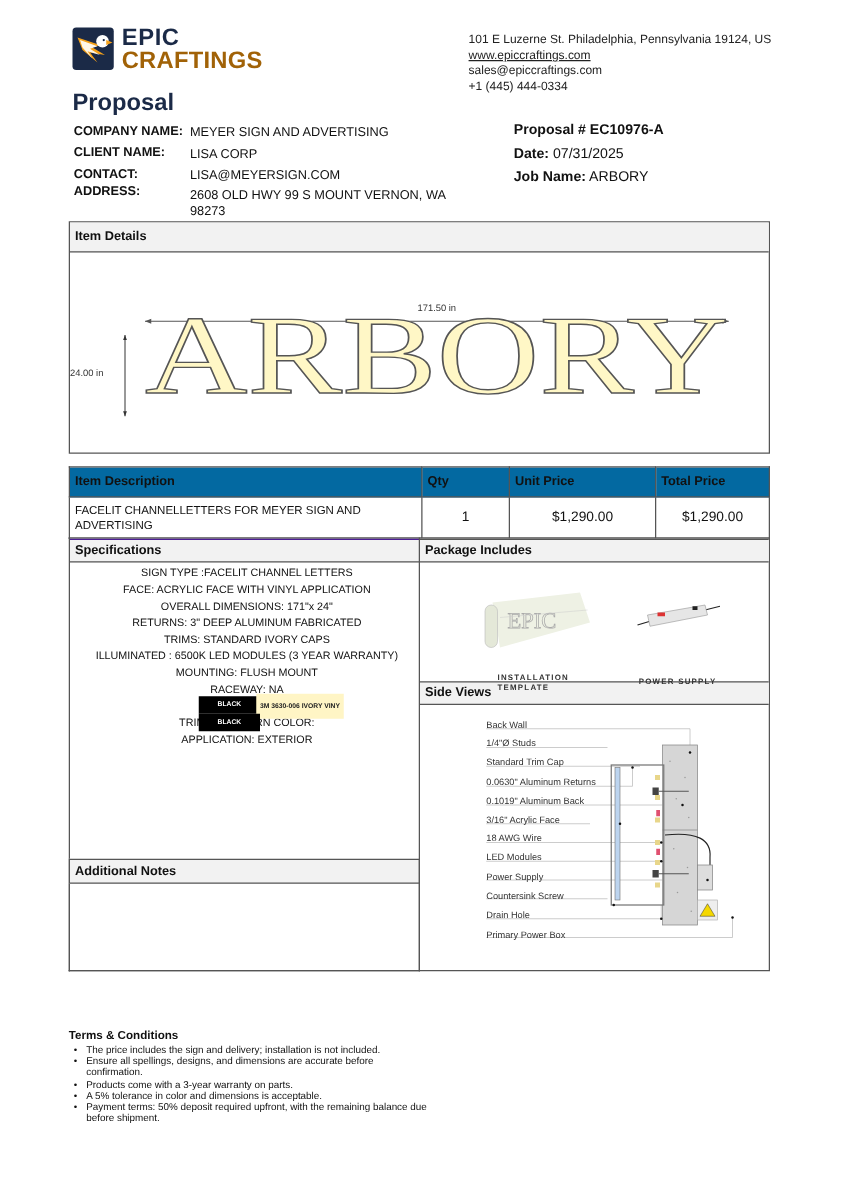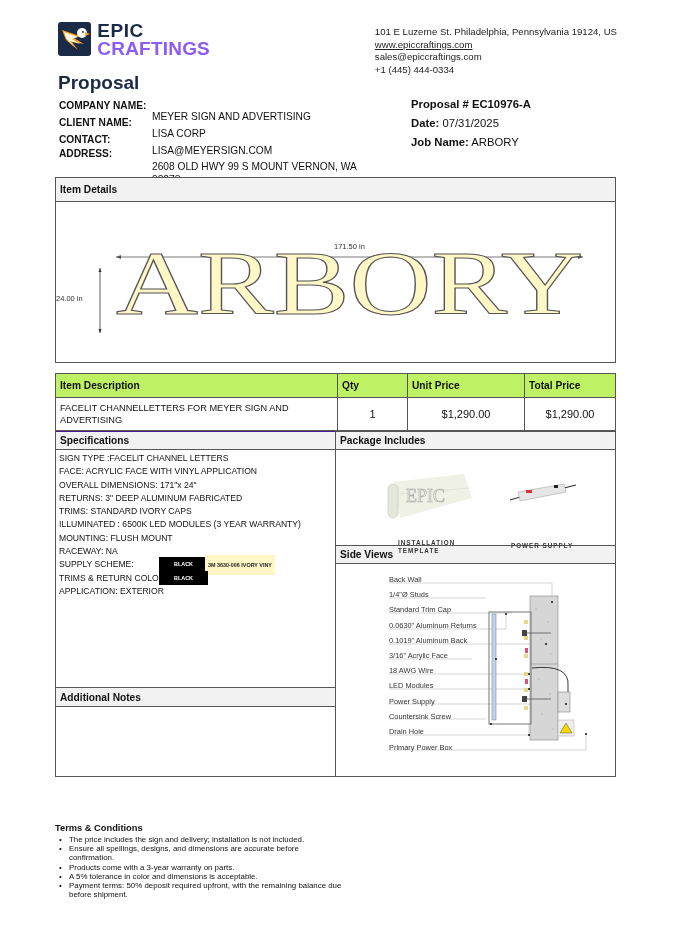--- a/index.html
+++ b/index.html
@@ -6,55 +6,55 @@
   html, body { width: 673px; height: 952px; background: #ffffff; overflow: hidden; }
   body { font-family: "Liberation Sans", sans-serif; color: #111; position: relative; }
 
   .abs { position: absolute; }
 
   
   .logo { left: 58px; top: 20px; width: 152px; height: 38px; display: flex; align-items: center; }
   .logo-mark { width: 34px; height: 34px; background: #1b2a47; border-radius: 3px; position: relative; overflow: hidden; }
   .logo-text { margin-left: 6px; line-height: 1; }
   .logo-text .l1 { color: #1b2a47; font-weight: 700; font-size: 19px; letter-spacing: 0.5px; }
-  .logo-text .l2 { color: #8b5cf6; font-weight: 700; font-size: 19px; letter-spacing: 0.2px; margin-top: -1px; }
+  .logo-text .l2 { color: #a16207; font-weight: 700; font-size: 19px; letter-spacing: 0.2px; margin-top: -1px; }
 
   .company-info { right: 56px; top: 26px; text-align: left; font-size: 9.6px; line-height: 12.5px; color: #222; }
   .company-info .link { text-decoration: underline; }
 
   .title { left: 58px; top: 72px; font-size: 19px; font-weight: 700; color: #1b2a47; }
 
   .client-grid { left: 59px; top: 100px; font-size: 10.2px; }
   .client-row { display: flex; height: 17px; align-items: flex-start; }
   .client-label { width: 93px; font-weight: 700; }
-  .client-val { width: 220px; line-height: 13px; margin-top: 10px; }
+  .client-val { width: 220px; line-height: 13px; }
 
   .meta { left: 411px; top: 98px; font-size: 11.3px; }
   .meta-row { height: 19px; }
   .meta-row b { font-weight: 700; }
 
   
   .box { border: 1px solid #555; background: #fff; }
   .hdr { background: #f2f2f2; font-weight: 700; font-size: 10.2px; padding-left: 4px; display: flex; align-items: center; border-bottom: 1px solid #555; }
 
   .item-details { left: 55px; top: 177px; width: 561px; height: 186px; }
   .item-details .hdr { height: 24px; }
   .drawing { position: relative; width: 100%; height: 160px; }
 
   
   .price-table { left: 55px; top: 373px; width: 561px; border-collapse: collapse; font-size: 10.2px; }
   .price-table td, .price-table th { border: 1px solid #555; }
-  .price-table th { background: #bef264; text-align: left; font-weight: 700; height: 24px; padding-left: 4px; }
+  .price-table th { background: #0369a1; text-align: left; font-weight: 700; height: 24px; padding-left: 4px; }
   .price-table td { height: 33px; padding: 2px 4px; }
   .price-table td.c { text-align: center; font-size: 11px; }
 
   .specs { left: 55px; top: 430px; width: 281px; height: 347px; border: 1px solid #555; border-right: none; }
   .specs .hdr { height: 19px; border-top: 1px solid #4c1d95; }
   .spec-list { font-size: 8.6px; padding: 2px 0 0 3px; }
-  .spec-row { height: 13.3px; line-height: 13.3px; white-space: nowrap; position: relative; }
+  .spec-row { height: 13.3px; line-height: 13.3px; white-space: nowrap; position: relative; text-align: center; }
   .swatch { position: absolute; font-size: 5.4px; font-weight: 700; text-align: center; display: flex; align-items: center; justify-content: center; line-height: 6px; }
   .sw-black { background: #000; color: #fff; }
   .sw-ivory { background: #fff5c5; color: #222; }
 
   .notes-hdr { left: 55px; top: 687px; width: 281px; height: 20px; }
   .notes-body { left: 55px; top: 707px; width: 281px; height: 70px; }
 
   .pkg { left: 335px; top: 430px; width: 281px; height: 347px; border: 1px solid #555; }
   .pkg .hdr { height: 19px; border-top: 1px solid #555; }
   .pkg-items { position: relative; height: 95px; }

